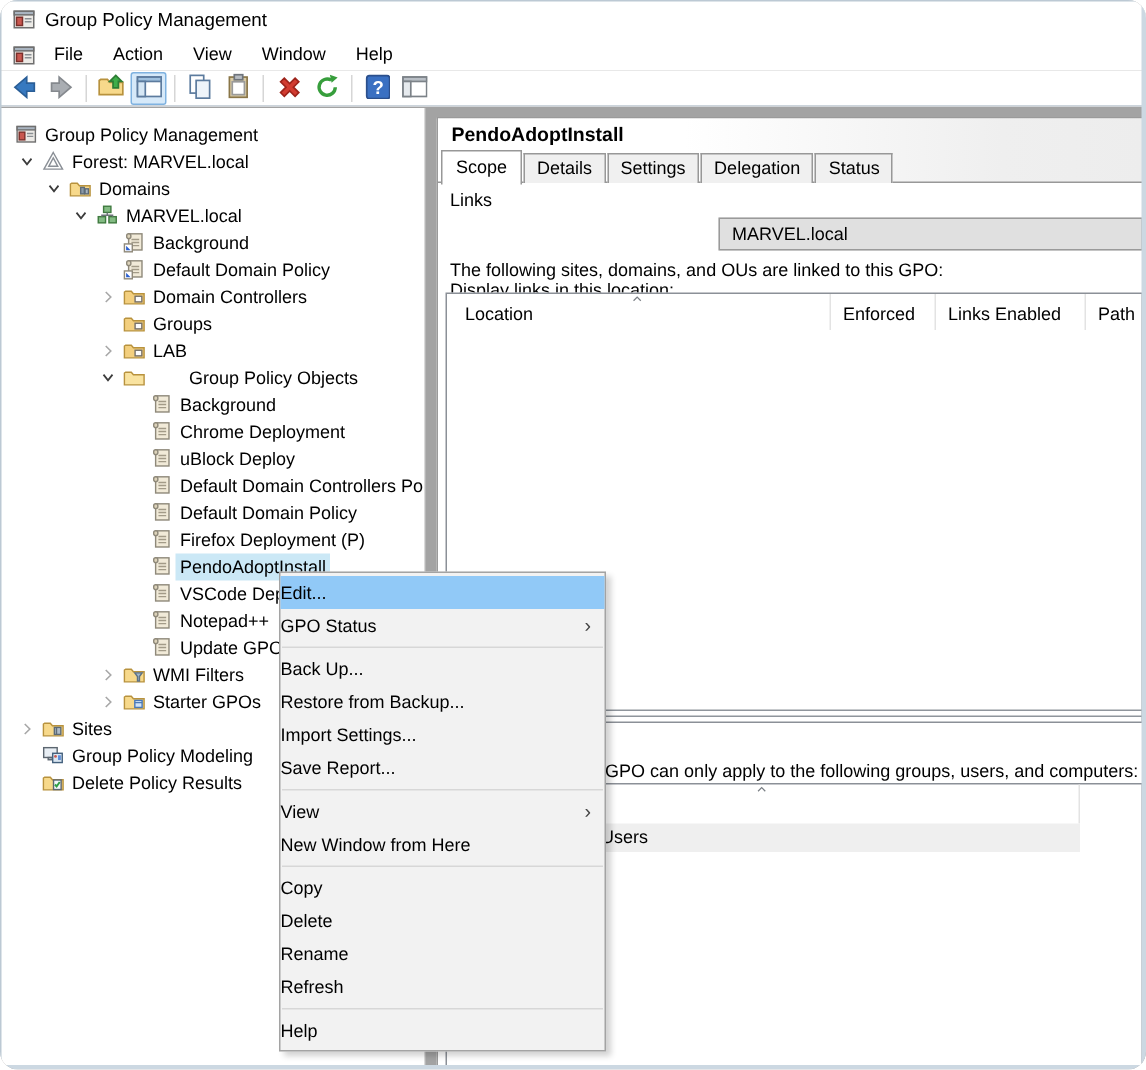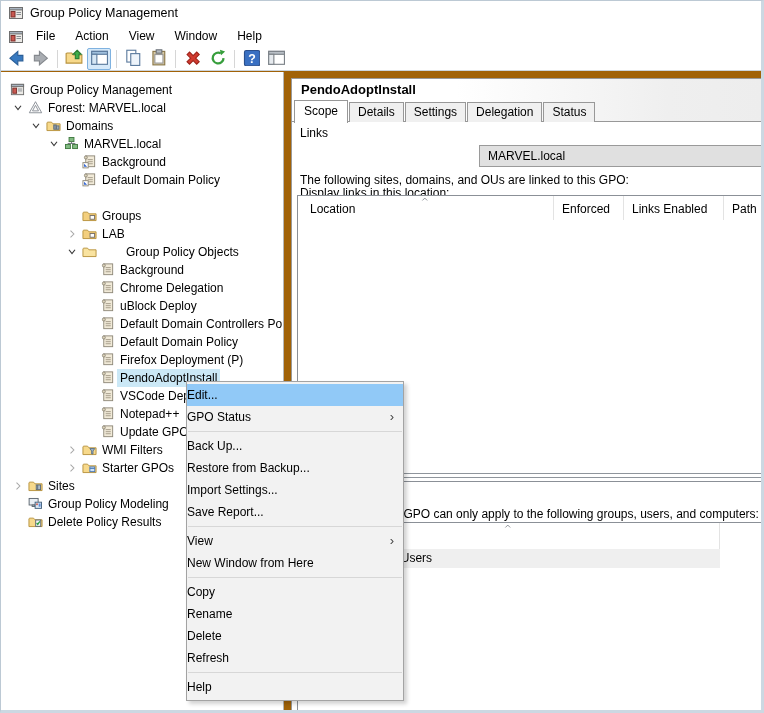--- a/index.html
+++ b/index.html
@@ -1,19 +1,19 @@
 <!DOCTYPE html>
 <html><head>
 <meta charset="utf-8">
 <style>
   html,body{margin:0;padding:0;background:#fff;}
   *{box-sizing:border-box;}
   .window{
-    position:relative;width:764px;height:713px;overflow:hidden;background:#a16207;
-    font-family:"Liberation Sans","DejaVu Sans",sans-serif;font-size:12px;color:#000;
+    position:relative;width:764px;height:713px;overflow:hidden;background:#a3a3a3;
+    font-family:"Liberation Sans","DejaVu Sans",sans-serif;font-size:12px;color:#000;border-radius:12px;
   }
   .frame{position:absolute;inset:0;border-top:1px solid #bcc9d4;border-left:1px solid #bcc9d4;
     border-right:3px solid #ccd8e2;border-bottom:3px solid #ccd8e2;pointer-events:none;z-index:60;}
   
   .titlebar{position:absolute;top:0;left:0;right:0;height:26px;background:#fff;}
   .titlebar .app-ico{position:absolute;left:8px;top:5px;width:16px;height:16px;}
   .titlebar .t-label{position:absolute;left:30px;top:0;line-height:26px;font-size:12.5px;}
   .menubar{position:absolute;top:26px;left:0;right:0;height:21px;background:#fff;display:flex;align-items:center;}
   .menubar .app-ico{width:16px;height:16px;margin:0 2px 0 8px;flex:0 0 auto;}
   .menubar .m-item{padding:0 10px;line-height:21px;cursor:default;}
@@ -229,20 +229,30 @@
             <rect x="4" y="2" width="9.5" height="11.5" fill="#f1ead8" stroke="#8f897a"></rect>
             <rect x="2.6" y="2" width="3" height="3.4" rx="1.5" fill="#ddd3ba" stroke="#8f897a"></rect>
             <line x1="6" y1="6" x2="11.5" y2="6" stroke="#a39b88"></line>
             <line x1="6" y1="8.2" x2="11.5" y2="8.2" stroke="#a39b88"></line>
             <line x1="6" y1="10.4" x2="11.5" y2="10.4" stroke="#a39b88"></line>
             <rect x="1" y="9.2" width="5.6" height="5.6" fill="#fff" stroke="#8f897a"></rect>
             <path d="M2.2 13.6 L2.2 10.4 L5.4 13.6 Z" fill="#2a5fd0"></path>
           </svg></span>
         <span class="t-label" style="left: 99px;">Default Domain Policy</span>
       </div>
+      <div class="tree-row" style="top: 117px;">
+        <span class="chev" style="left: 66px;"><svg width="12" height="12" viewBox="0 0 16 16" xmlns="http://www.w3.org/2000/svg">
+            <path d="M6 3.5 L10.5 8 L6 12.5" fill="none" stroke="#a7a7a7" stroke-width="1.4"></path>
+          </svg></span>
+        <span class="t-ico" style="left: 82px;"><svg width="15" height="15" viewBox="0 0 16 16" xmlns="http://www.w3.org/2000/svg">
+            <path d="M1 5 L1 13.4 L15 13.4 L15 6.2 L7.4 6.2 L5.9 4.4 L1.9 4.4 Z" fill="#f3cf7e" stroke="#b8923d" stroke-width="1"></path>
+            <rect x="8.6" y="8" width="4.8" height="4" fill="#fdfdfd" stroke="#77716a"></rect>
+          </svg></span>
+        <span class="t-label" style="left: 99px;">Domain Controllers</span>
+      </div>
       <div class="tree-row" style="top: 135px;">
         <span class="t-ico" style="left: 82px;"><svg width="15" height="15" viewBox="0 0 16 16" xmlns="http://www.w3.org/2000/svg">
             <path d="M1 5 L1 13.4 L15 13.4 L15 6.2 L7.4 6.2 L5.9 4.4 L1.9 4.4 Z" fill="#f3cf7e" stroke="#b8923d" stroke-width="1"></path>
             <rect x="8.6" y="8" width="4.8" height="4" fill="#fdfdfd" stroke="#77716a"></rect>
           </svg></span>
         <span class="t-label" style="left: 99px;">Groups</span>
       </div>
       <div class="tree-row" style="top: 153px;">
         <span class="chev" style="left: 66px;"><svg width="12" height="12" viewBox="0 0 16 16" xmlns="http://www.w3.org/2000/svg">
             <path d="M6 3.5 L10.5 8 L6 12.5" fill="none" stroke="#a7a7a7" stroke-width="1.4"></path>
@@ -273,21 +283,21 @@
         <span class="t-label" style="left: 117px;">Background</span>
       </div>
       <div class="tree-row" style="top: 207px;">
         <span class="t-ico" style="left: 100px;"><svg width="15" height="15" viewBox="0 0 16 16" xmlns="http://www.w3.org/2000/svg">
             <rect x="4" y="2" width="9.5" height="11.5" fill="#f1ead8" stroke="#8f897a"></rect>
             <rect x="2.6" y="2" width="3" height="3.4" rx="1.5" fill="#ddd3ba" stroke="#8f897a"></rect>
             <line x1="6" y1="6" x2="11.5" y2="6" stroke="#a39b88"></line>
             <line x1="6" y1="8.2" x2="11.5" y2="8.2" stroke="#a39b88"></line>
             <line x1="6" y1="10.4" x2="11.5" y2="10.4" stroke="#a39b88"></line>
           </svg></span>
-        <span class="t-label" style="left: 117px;">Chrome Delegation</span>
+        <span class="t-label" style="left: 117px;">Chrome Deployment</span>
       </div>
       <div class="tree-row" style="top: 225px;">
         <span class="t-ico" style="left: 100px;"><svg width="15" height="15" viewBox="0 0 16 16" xmlns="http://www.w3.org/2000/svg">
             <rect x="4" y="2" width="9.5" height="11.5" fill="#f1ead8" stroke="#8f897a"></rect>
             <rect x="2.6" y="2" width="3" height="3.4" rx="1.5" fill="#ddd3ba" stroke="#8f897a"></rect>
             <line x1="6" y1="6" x2="11.5" y2="6" stroke="#a39b88"></line>
             <line x1="6" y1="8.2" x2="11.5" y2="8.2" stroke="#a39b88"></line>
             <line x1="6" y1="10.4" x2="11.5" y2="10.4" stroke="#a39b88"></line>
           </svg></span>
         <span class="t-label" style="left: 117px;">uBlock Deploy</span>
@@ -478,21 +488,21 @@
       <div class="ctx-sep"></div>
       <div class="ctx-item"><span>Back Up...</span></div>
       <div class="ctx-item"><span>Restore from Backup...</span></div>
       <div class="ctx-item"><span>Import Settings...</span></div>
       <div class="ctx-item"><span>Save Report...</span></div>
       <div class="ctx-sep"></div>
       <div class="ctx-item"><span>View</span><span class="sub-arrow">›</span></div>
       <div class="ctx-item"><span>New Window from Here</span></div>
       <div class="ctx-sep"></div>
       <div class="ctx-item"><span>Copy</span></div>
+      <div class="ctx-item"><span>Delete</span></div>
       <div class="ctx-item"><span>Rename</span></div>
-      <div class="ctx-item"><span>Delete</span></div>
       <div class="ctx-item"><span>Refresh</span></div>
       <div class="ctx-sep"></div>
       <div class="ctx-item"><span>Help</span></div>
     </div>
 
   <div class="frame"></div>
 </div>
 
 </body></html>

